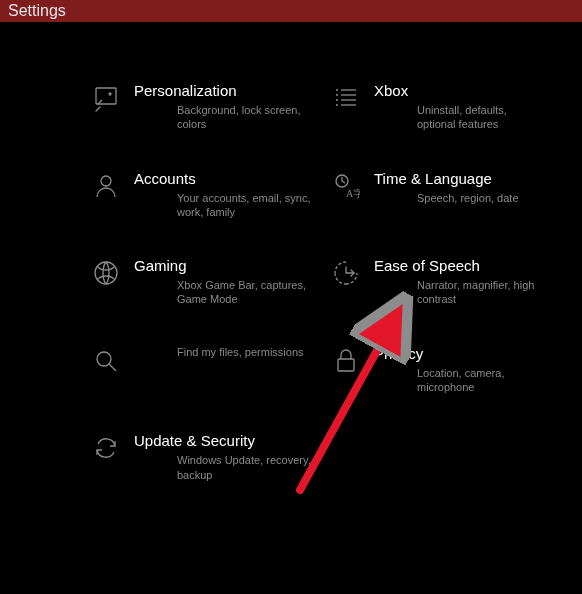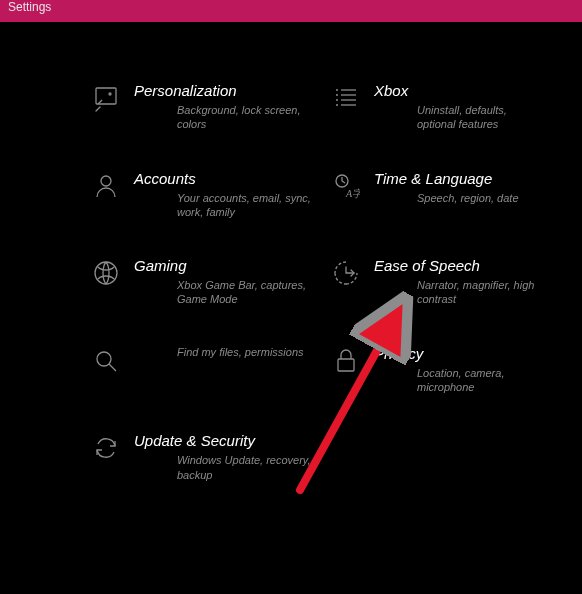--- a/index.html
+++ b/index.html
@@ -7,31 +7,31 @@
     padding: 0;
     width: 582px;
     height: 594px;
     background: #000000;
     font-family: "Segoe UI", Arial, sans-serif;
     color: #ffffff;
     overflow: hidden;
     position: relative;
   }
   .title-bar {
-    background: #be185d;
+    background: #7f1d1d;
     height: 22px;
     display: flex;
+    align-items: center;
     padding-left: 8px;
-    font-size: 12px;
+    font-size: 16px;
     color: #e6e6e6;
   }
   .content {
     position: relative;
     padding: 60px 4px 0 0;
-    font-style: italic;
   }
   .grid {
     display: flex;
     flex-wrap: wrap;
     padding-left: 86px;
     padding-right: 20px;
   }
   .tile {
     width: 240px;
     display: flex;

